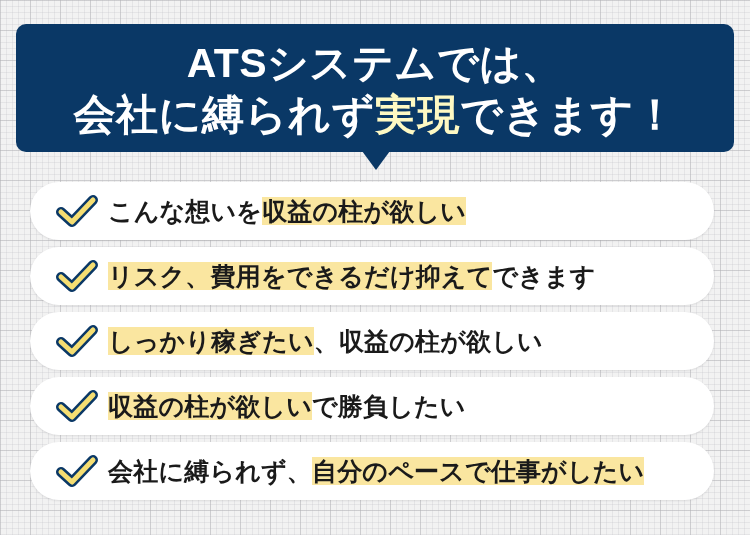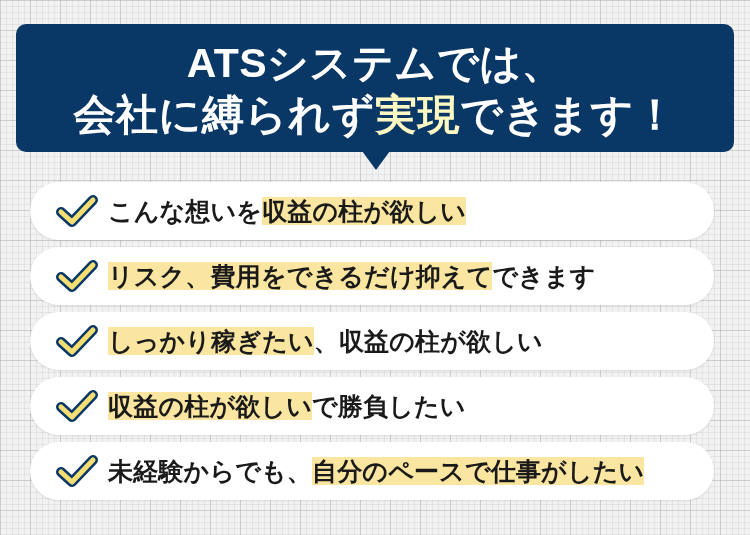--- a/index.html
+++ b/index.html
@@ -149,17 +149,17 @@
         <path d="M5 18 L16 28 L37 6" fill="none" stroke="#f5de72" stroke-width="5" stroke-linecap="round" stroke-linejoin="round"></path>
       </svg>
       <div class="card-text"><span></span><span class="hl-full">収益の柱が欲しい</span><span>で勝負したい</span></div>
     </div>
 
     <div class="card">
       <svg class="check-icon" viewBox="0 0 42 34">
         <path d="M5 18 L16 28 L37 6" fill="none" stroke="#0a3866" stroke-width="10" stroke-linecap="round" stroke-linejoin="round"></path>
         <path d="M5 18 L16 28 L37 6" fill="none" stroke="#f5de72" stroke-width="5" stroke-linecap="round" stroke-linejoin="round"></path>
       </svg>
-      <div class="card-text"><span>未経験からでも、</span><span class="hl-full">自分のペースで仕事がしたい</span><span></span></div>
+      <div class="card-text"><span>会社に縛られず、</span><span class="hl-full">自分のペースで仕事がしたい</span><span></span></div>
     </div>
 
   </div>
 </div>
 
 </body></html>

